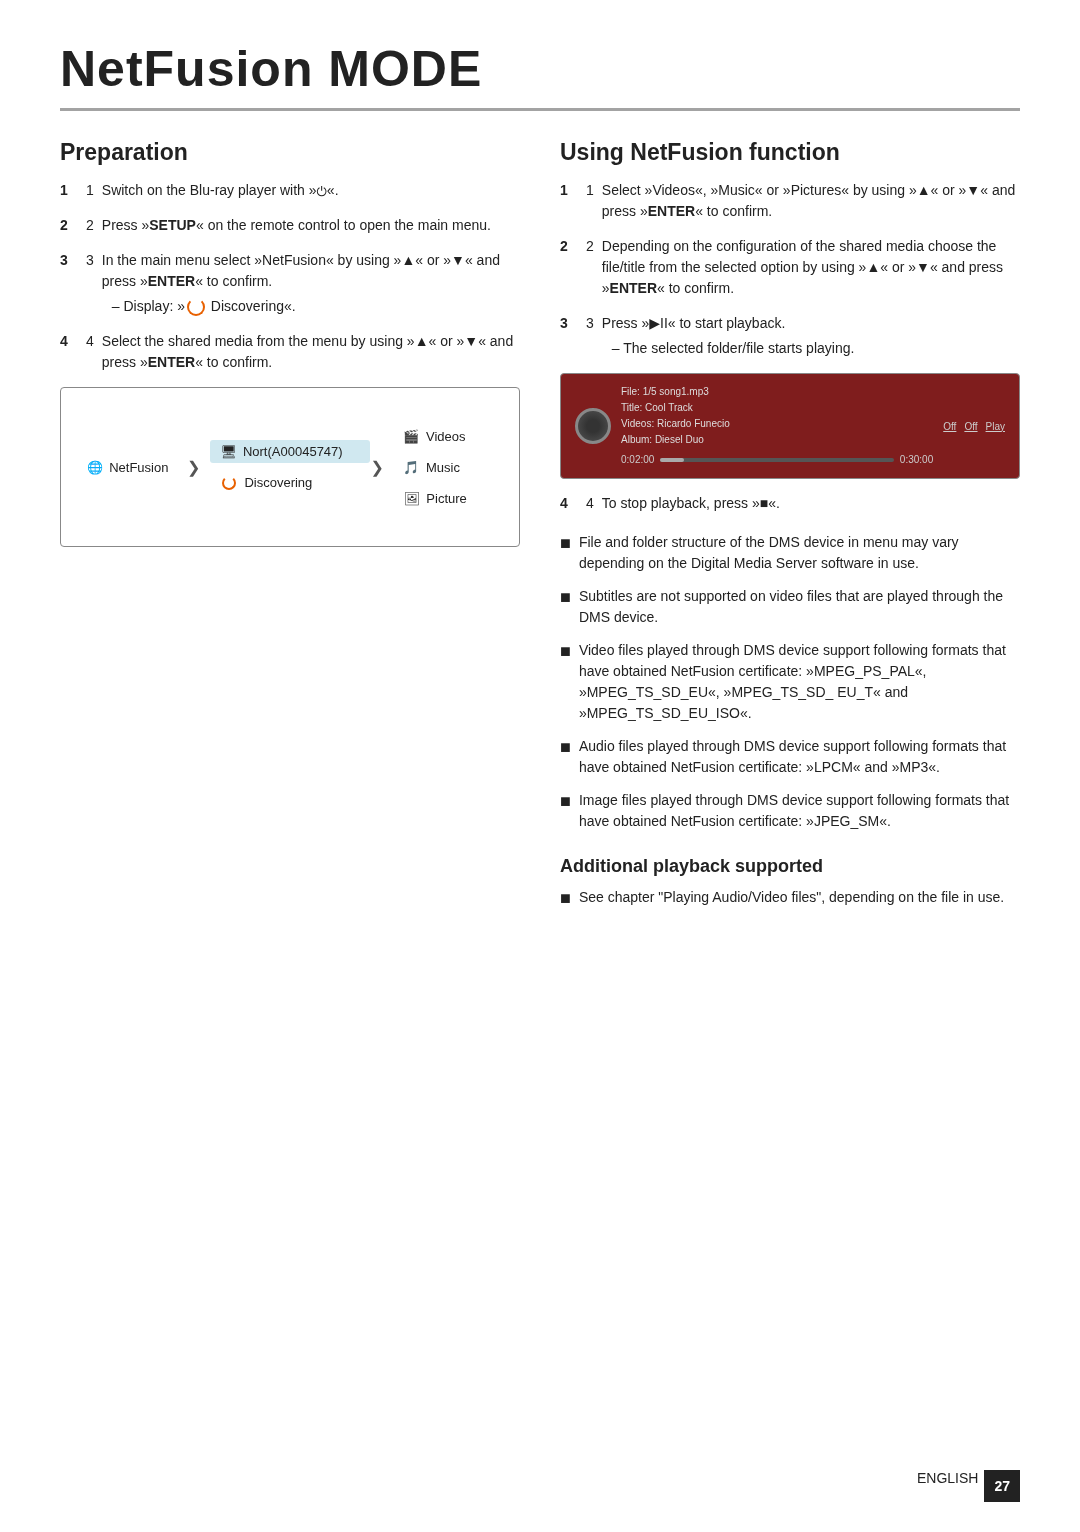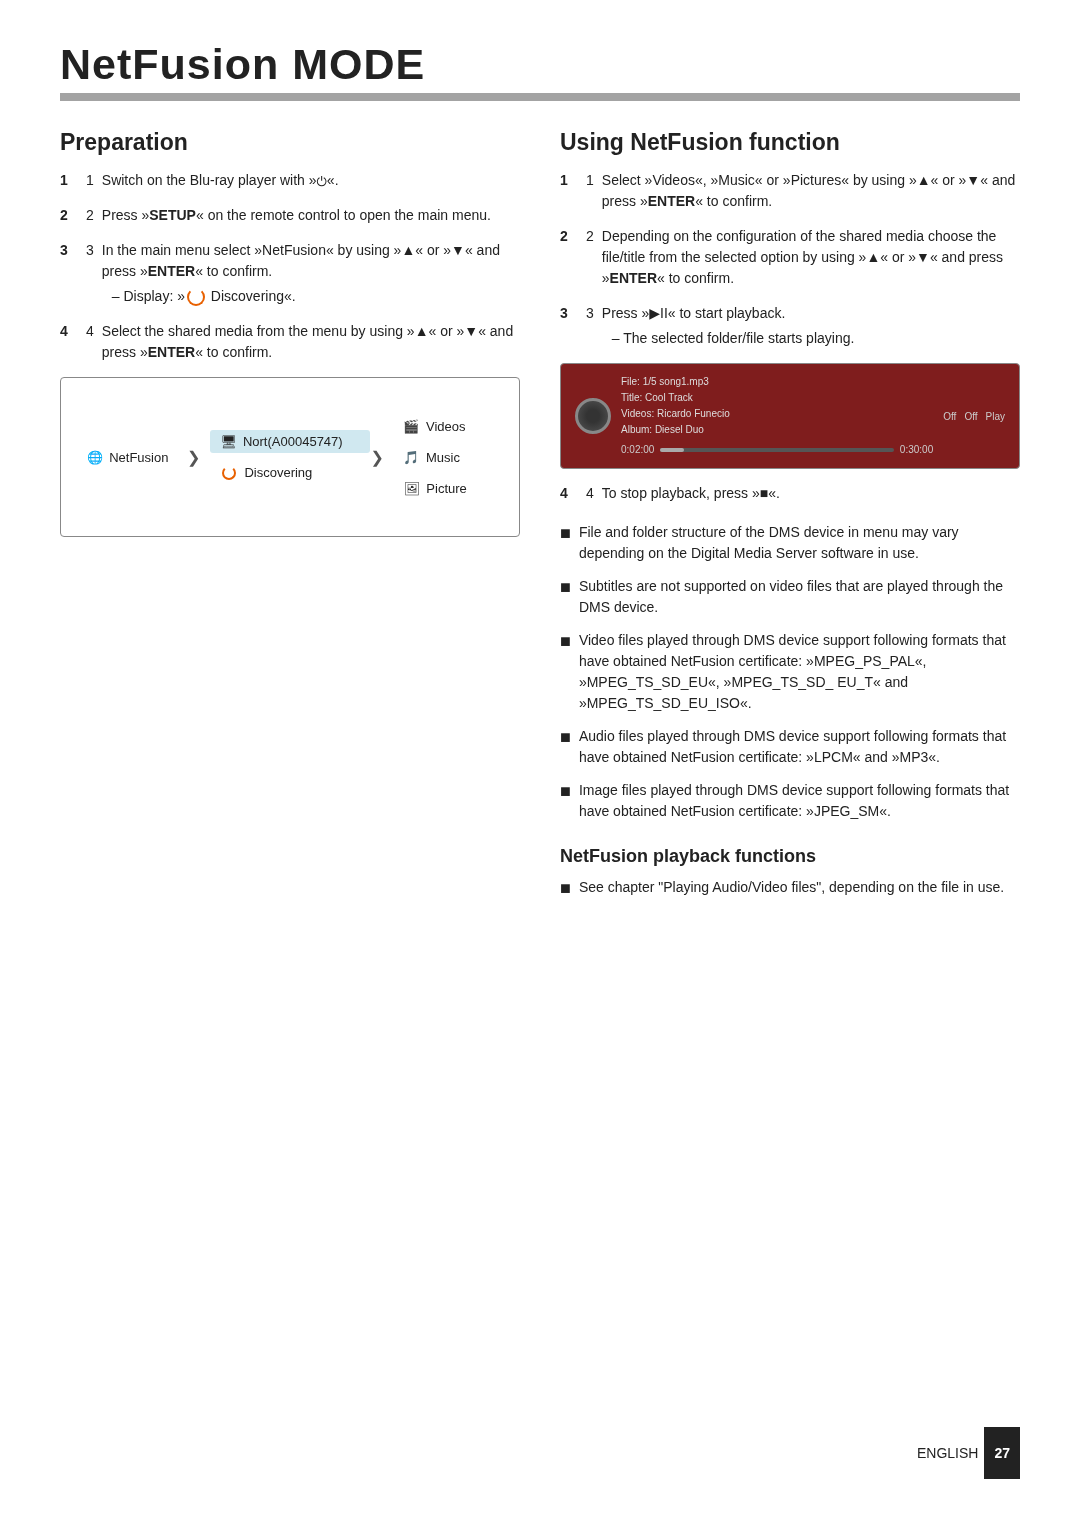--- a/index.html
+++ b/index.html
@@ -6,25 +6,25 @@
     body {
       font-family: Arial, Helvetica, sans-serif;
       font-size: 14px;
       color: #222;
       background: #fff;
       width: 1080px;
       min-height: 1532px;
       padding: 40px 60px 60px 60px;
     }
     h1.page-title {
-      font-size: 43px;
+      font-size: 50px;
       font-weight: 900;
       letter-spacing: 1px;
-      border-bottom: 8px solid #a3a3a3;
-      padding-bottom: 4px;
+      border-bottom: 3px solid #a3a3a3;
+      padding-bottom: 10px;
       margin-bottom: 28px;
     }
     .two-col {
       display: flex;
       gap: 40px;
       align-items: flex-start;
     }
     .left-col { flex: 1; }
     .right-col { flex: 1; }
 
@@ -155,20 +155,21 @@
       background: #aaa;
       border-radius: 2px;
     }
     .ps-controls {
       display: flex;
       gap: 6px;
       flex-direction: column;
       align-items: flex-end;
       font-size: 10px;
       color: #ccc;
+      text-decoration: underline;
     }
     .ps-ctrl-row {
       display: flex;
       gap: 8px;
     }
 
     .note-section {
       margin-top: 18px;
     }
     .note-title {
@@ -207,35 +208,35 @@
     }
     .additional-list li {
       display: flex;
       gap: 8px;
       margin-bottom: 8px;
       line-height: 1.5;
     }
 
     .footer {
       position: absolute;
-      bottom: 53px;
+      bottom: 30px;
       right: 60px;
       font-size: 14px;
       font-weight: 700;
       display: flex;
-      align-items: center;
+      align-items: flex-start;
       gap: 6px;
     }
     .footer-lang {
       font-weight: 400;
     }
     .footer-page {
       background: #222;
       color: #fff;
-      padding: 18px 10px;
+      padding: 8px 10px;
       font-size: 14px;
       font-weight: 700;
     }
 
     .discovering-icon {
       display: inline-block;
       width: 18px;
       height: 18px;
       border: 2px solid #e86000;
       border-radius: 50%;
@@ -411,21 +412,21 @@
           <span>Audio files played through DMS device support following formats that have obtained NetFusion certificate: »LPCM« and »MP3«.</span>
         </li>
         <li>
           <span class="note-bullet">■</span>
           <span>Image files played through DMS device support following formats that have obtained NetFusion certificate: »JPEG_SM«.</span>
         </li>
       </ul>
     </div>
 
     <div class="additional-section">
-      <h2 class="additional-title">NetFusion playback functions</h2>
+      <h2 class="additional-title">Additional playback supported</h2>
       <ul class="additional-list">
         <li>
           <span class="note-bullet">■</span>
           <span>See chapter "Playing Audio/Video files", depending on the file in use.</span>
         </li>
       </ul>
     </div>
   </div>
 </div>
 

